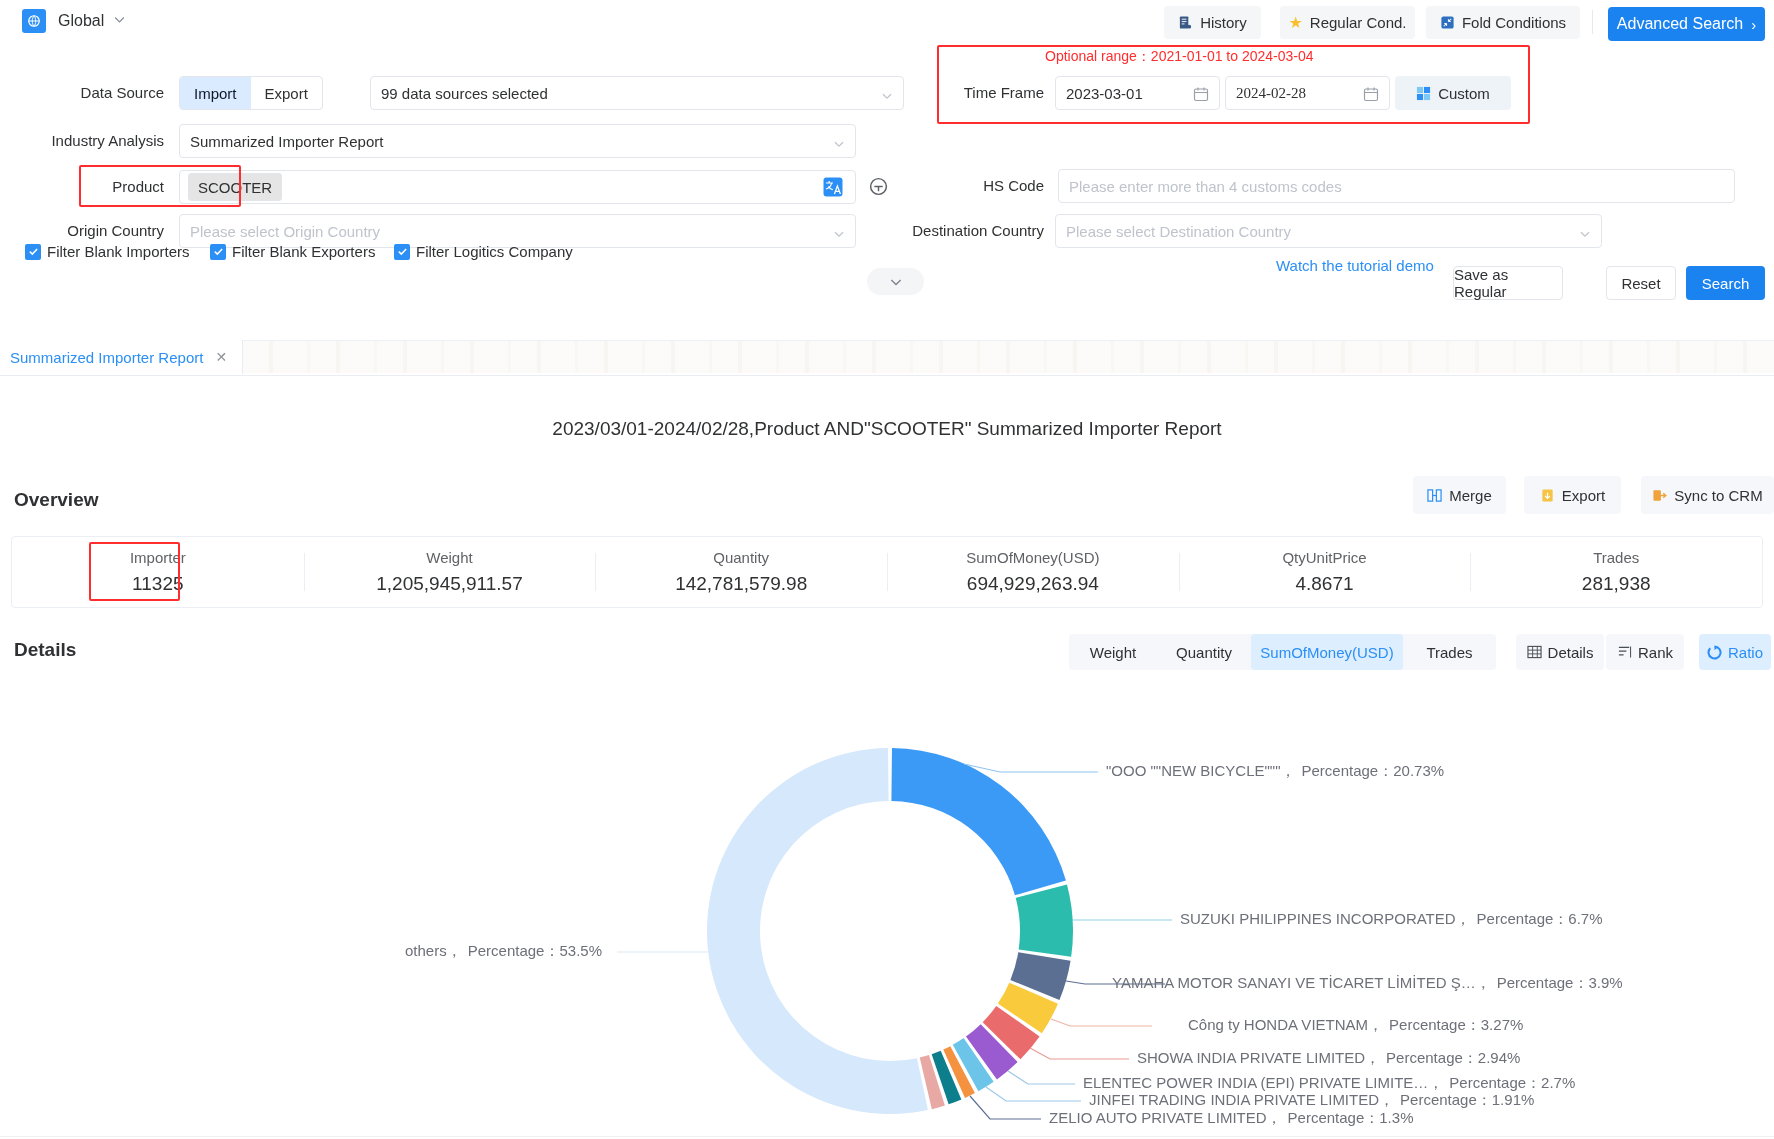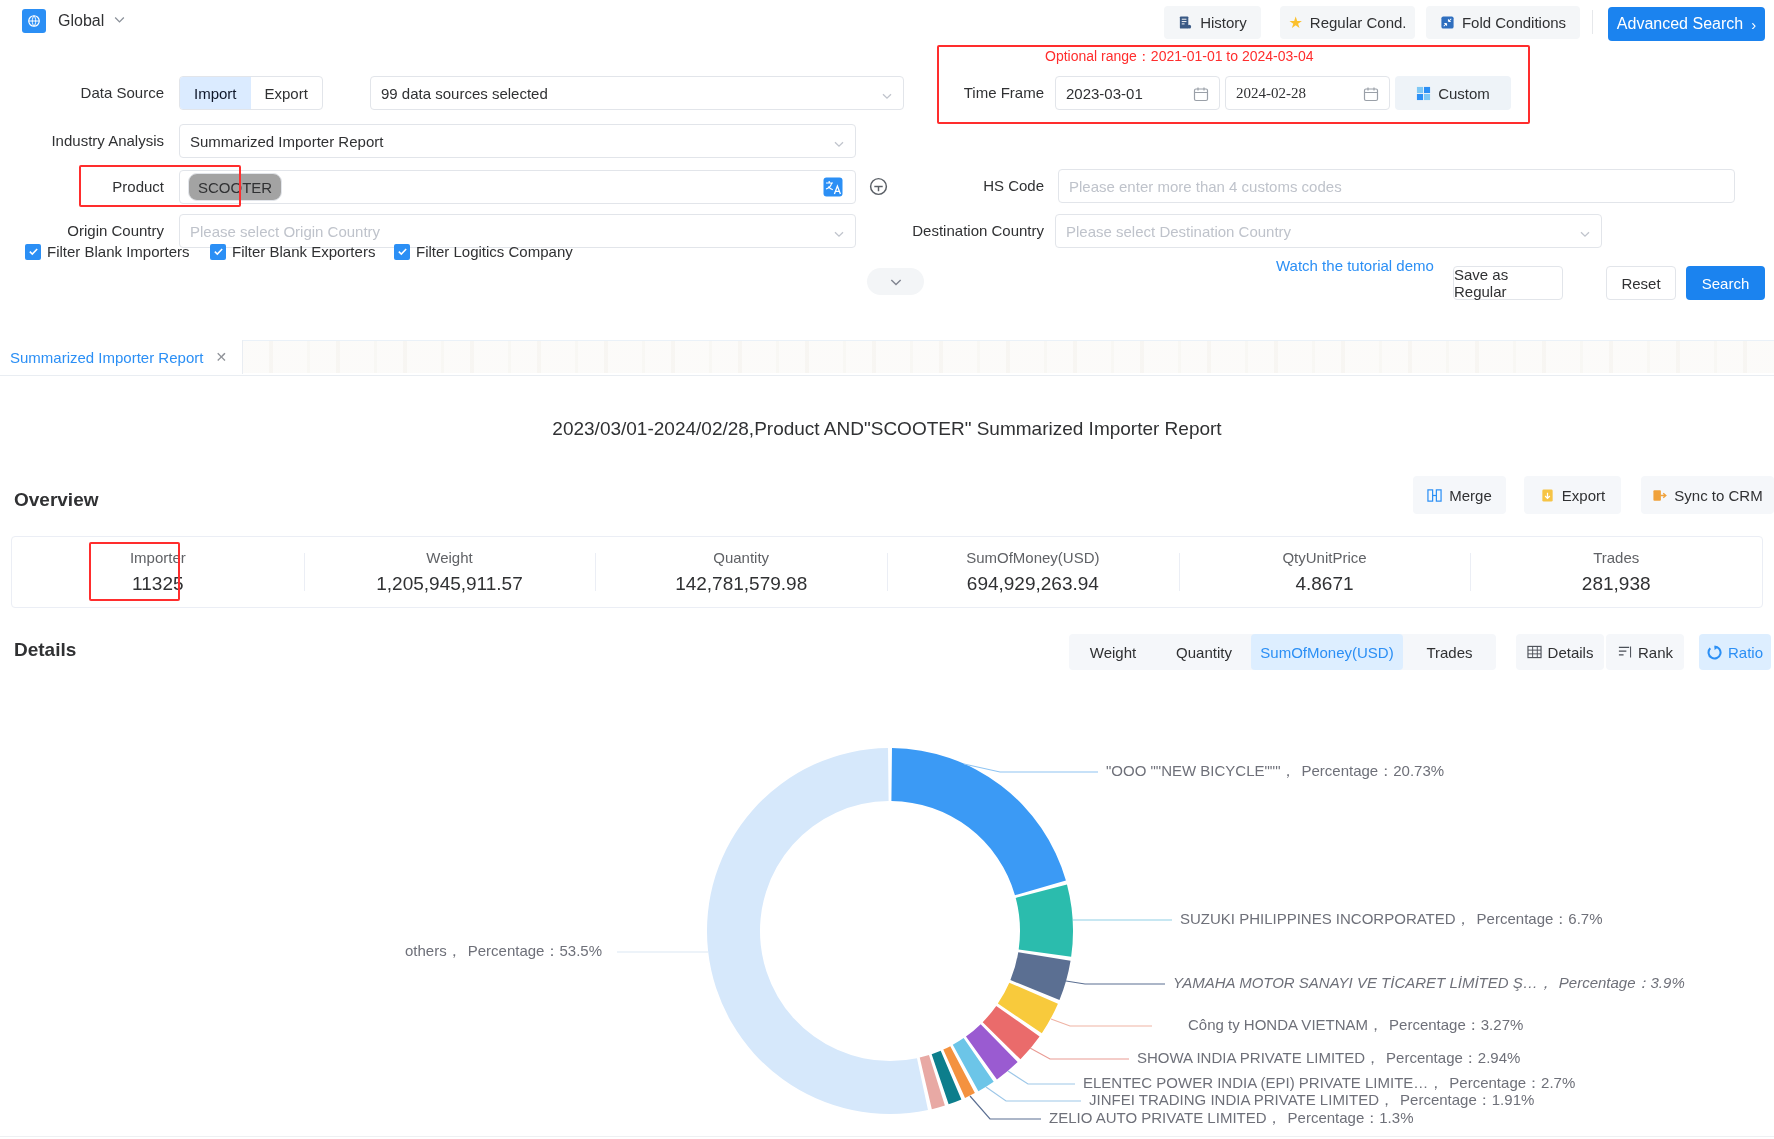--- a/index.html
+++ b/index.html
@@ -24,21 +24,21 @@
 
   
   #search-panel{left:0;top:43px;width:1774px;height:297px;background:#fff;}
   .flabel{font-size:15px;color:#303133;text-align:right;line-height:34px;}
   .field{box-sizing:border-box;border:1px solid #e2e5ea;border-radius:4px;height:34px;background:#fff;display:flex;align-items:center;padding:0 10px;font-size:15px;color:#303133;}
   .ph{color:#bfc3cb;}
   .fchev{position:absolute;right:10px;top:11px;}
   .seg{box-sizing:border-box;border:1px solid #e2e5ea;border-radius:4px;height:34px;display:flex;overflow:hidden;}
   .seg div{display:flex;align-items:center;justify-content:center;font-size:15px;padding:0 14px;}
   .seg .on{background:#dbebff;color:#0f172a;}
-  .tag{box-sizing:border-box;border:1px solid #e2e5ea;border-radius:9px;height:28px;display:flex;align-items:center;padding:0 9px;font-size:15px;background:#a3a3a3;}
+  .tag{box-sizing:border-box;border:1px solid #e2e5ea;border-radius:3px;height:28px;display:flex;align-items:center;padding:0 9px;font-size:15px;background:#e5e5e5;}
   .cbox{width:16px;height:16px;border-radius:2px;background:#2b8ff5;display:flex;align-items:center;justify-content:center;}
   .cblabel{font-size:15px;color:#303133;margin-left:6px;}
   .wbtn{box-sizing:border-box;height:34px;border:1px solid #e2e5ea;border-radius:4px;background:#fff;display:flex;align-items:center;justify-content:center;font-size:15px;color:#303133;}
   .redbox{border:2px solid #ff2d2d;box-sizing:border-box;border-radius:2px;pointer-events:none;}
   .redtext{color:#ff2d2d;font-size:14px;}
 
   
   #tab-strip{left:0;top:340px;width:1774px;height:34px;background:#fff;border-top:1px solid #eaf1f8;border-bottom:1px solid #e9edf2;}
   #tab-active{left:0;top:340px;width:242px;height:34px;background:#fff;border-right:1px solid #e9edf2;display:flex;align-items:center;}
   #tab-active .tlabel{font-size:15px;color:#2b8ff5;margin-left:10px;}
@@ -399,21 +399,21 @@
   </svg>
 
   <div class="plabel" style="left:1106px;top:83px;">
     <span>"OOO ""NEW BICYCLE"""</span><span class="sep">，</span><span class="pfx">Percentage：</span><span>20.73%</span>
   </div>
 
   <div class="plabel" style="left:1180px;top:231px;">
     <span>SUZUKI PHILIPPINES INCORPORATED</span><span class="sep">，</span><span class="pfx">Percentage：</span><span>6.7%</span>
   </div>
 
-  <div class="plabel" style="left:1173px;top:295px;font-style:italic;">
+  <div class="plabel" style="left:1112px;top:295px;">
     <span>YAMAHA MOTOR SANAYI VE TİCARET LİMİTED Ş…</span><span class="sep">，</span><span class="pfx">Percentage：</span><span>3.9%</span>
   </div>
 
   <div class="plabel" style="left:1160px;top:337px;margin-left:28px;">
     <span>Công ty HONDA VIETNAM</span><span class="sep">，</span><span class="pfx">Percentage：</span><span>3.27%</span>
   </div>
 
   <div class="plabel" style="left:1137px;top:370px;">
     <span>SHOWA INDIA PRIVATE LIMITED</span><span class="sep">，</span><span class="pfx">Percentage：</span><span>2.94%</span>
   </div>

